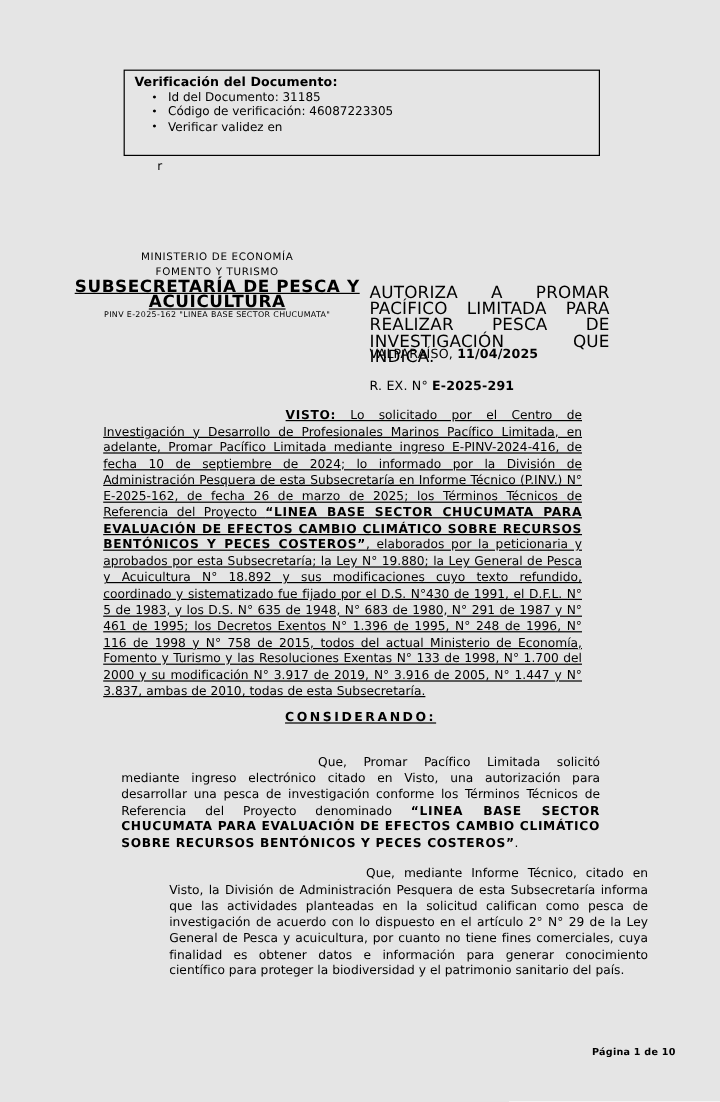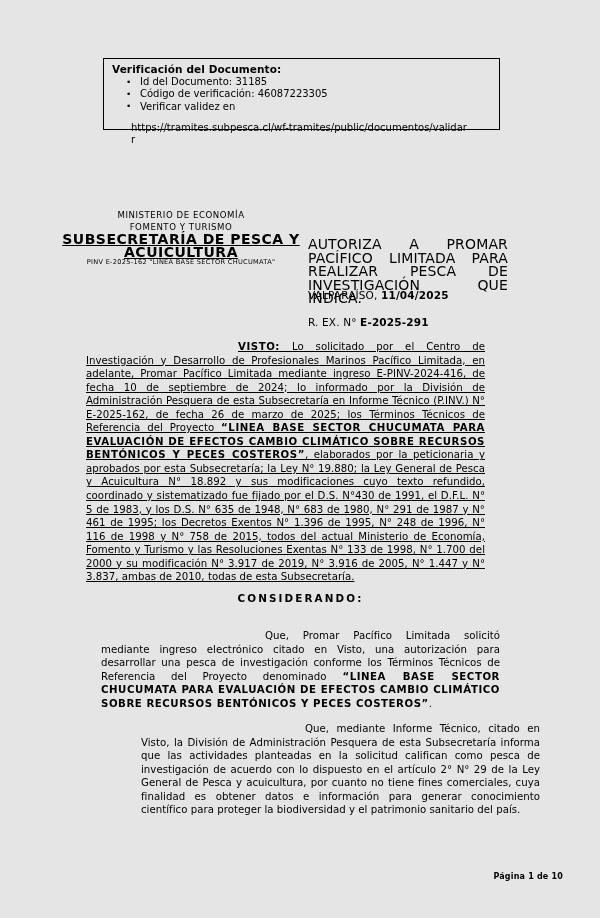--- a/index.html
+++ b/index.html
@@ -162,20 +162,21 @@
   }
   .considerando {
     position: absolute;
     left: 101px;
     top: 592px;
     width: 399px;
     text-align: center;
     font-size: 10.4px;
     font-weight: bold;
     letter-spacing: 2.1px;
+    text-decoration: underline;
   }
   .para-2 {
     position: absolute;
     left: 101px;
     top: 629px;
     width: 399px;
   }
   .para-3 {
     position: absolute;
     left: 101px;
@@ -202,21 +203,20 @@
 <div id="page">
 
   <div class="verif-box">
     <div class="verif-title">Verificación del Documento:</div>
     <ul class="verif-list">
       <li><span class="bullet">•</span><span>Id del Documento: 31185</span></li>
       <li><span class="bullet">•</span><span>Código de verificación: 46087223305</span></li>
       <li><span class="bullet">•</span><span>Verificar validez en</span></li>
     </ul>
   </div>
-  <div class="verif-url">https://tramites.subpesca.cl/wf-tramites/public/documentos/validar</div>
   <div class="verif-url-cont">r</div>
 
   <div class="ministry">
     <div class="l1">MINISTERIO DE ECONOMÍA</div>
     <div class="l2">FOMENTO Y TURISMO</div>
     <div class="l3">SUBSECRETARÍA DE PESCA Y ACUICULTURA</div>
     <div class="l4">PINV E-2025-162 "LINEA BASE SECTOR CHUCUMATA"</div>
   </div>
 
   <div class="title-block">AUTORIZA A PROMAR PACÍFICO LIMITADA PARA REALIZAR PESCA DE INVESTIGACIÓN QUE INDICA.</div>

